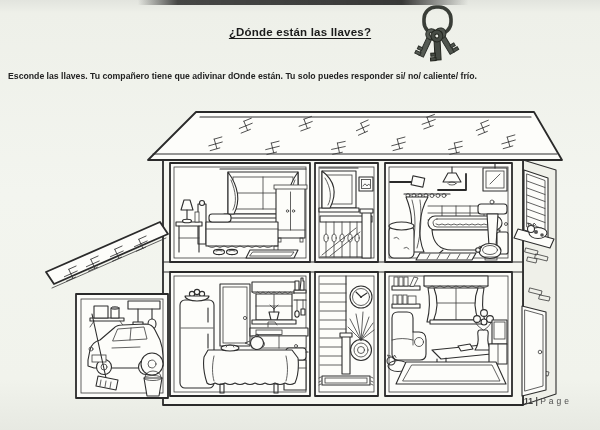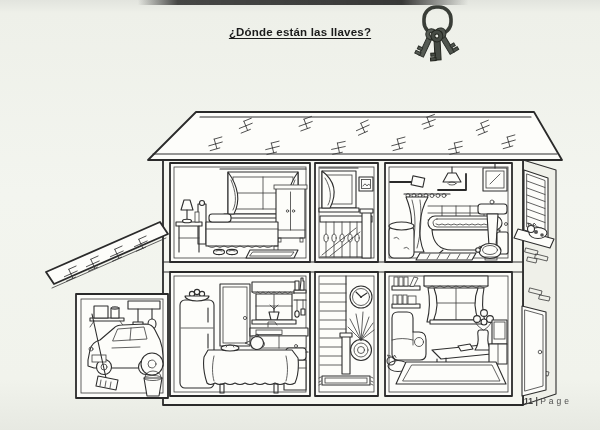--- a/index.html
+++ b/index.html
@@ -36,20 +36,21 @@
   .wf{fill:#f6f7f1;}
   .sf{fill:#eff0e9;}
 </style>
 </head>
 <body>
 
 <div class="page">
   <div class="top-smudge"></div>
 
   <div class="title">¿Dónde están las llaves?</div>
+  <div class="instruction">Esconde las llaves. Tu compañero  tiene que adivinar dOnde están. Tu solo puedes responder si/ no/ caliente/ frío.</div>
 
   <svg width="600" height="430" viewBox="0 0 600 430">
 
     <g>
       <rect x="424" y="7" width="27" height="27" rx="12" ry="12" fill="none" stroke="#3a3e38" stroke-width="3.6"></rect>
 
       <g transform="translate(430,37) rotate(25)" stroke="#2c302b" stroke-width="1" fill="#565b54">
         <rect x="-2.5" y="0" width="5" height="21"></rect>
         <rect x="-6.5" y="13" width="4.5" height="3"></rect>
         <rect x="-7" y="18" width="5.5" height="3"></rect>

